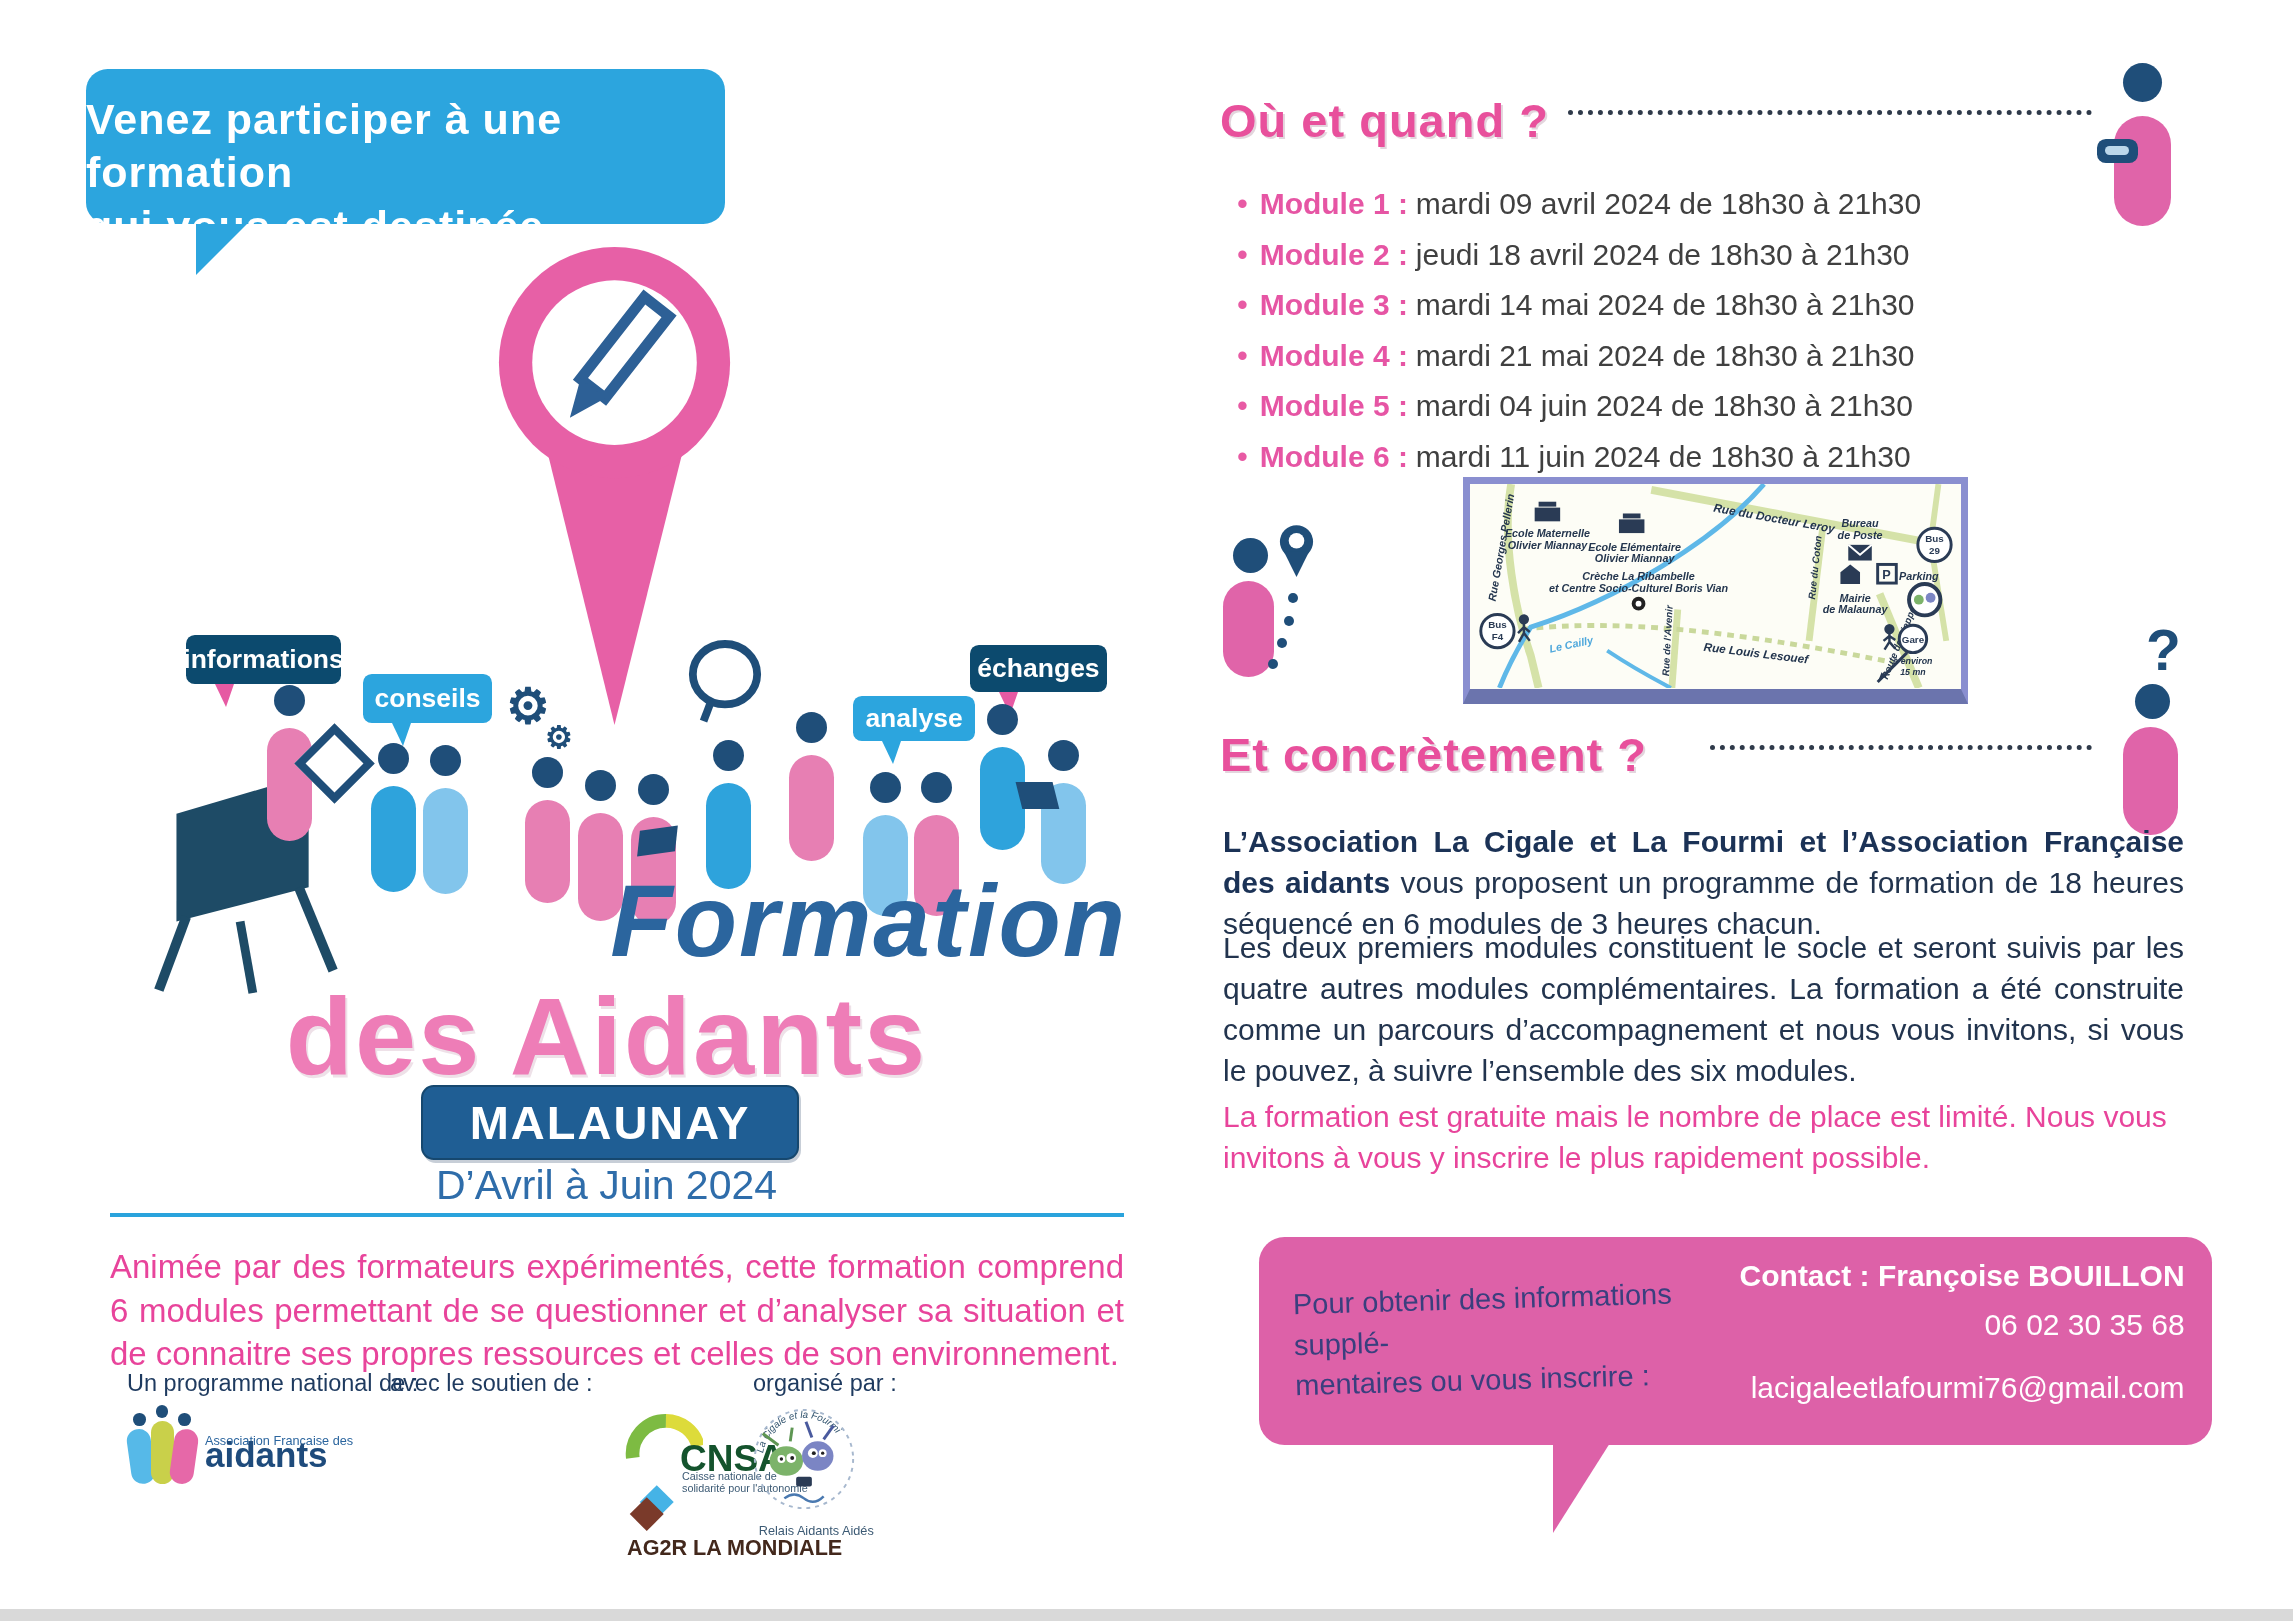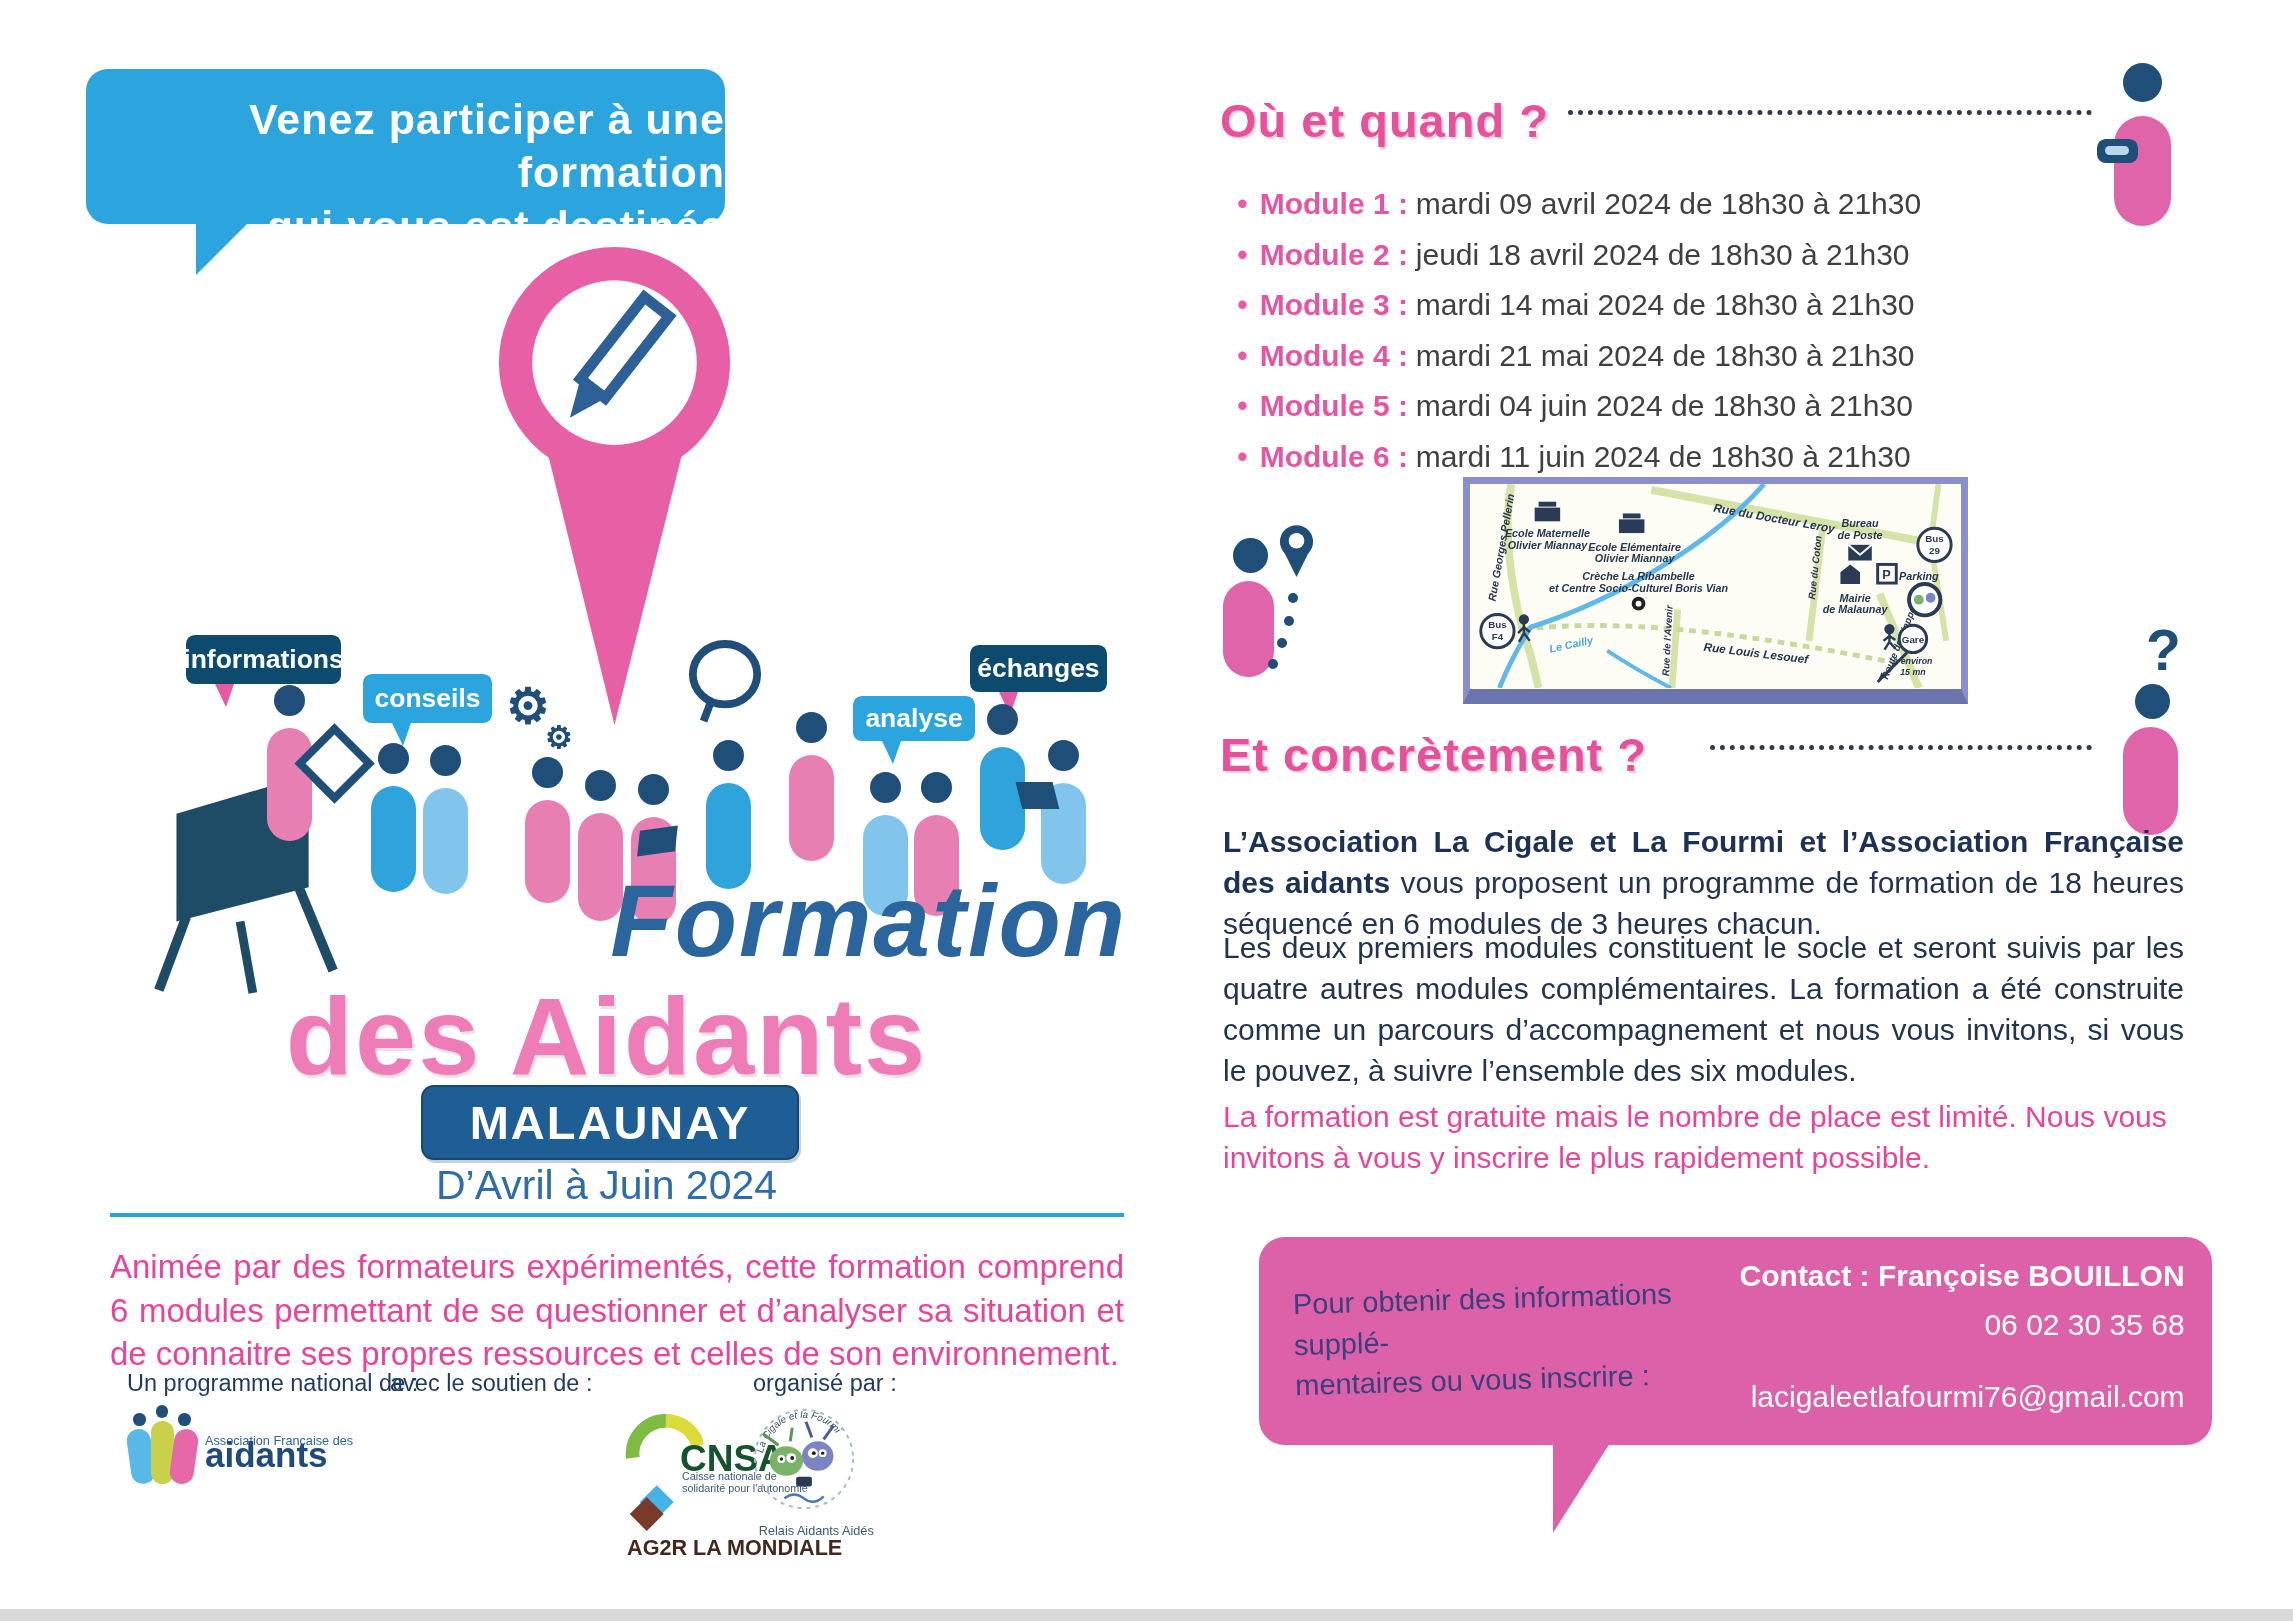--- a/index.html
+++ b/index.html
@@ -4,21 +4,21 @@
 <style>
   html,body{margin:0;padding:0;background:#e9e9e9;}
   .page{position:relative;width:2294px;height:1621px;background:#ffffff;overflow:hidden;
         font-family:"Liberation Sans",sans-serif;color:#1E3A5F;}
   .abs{position:absolute;}
 
   
   .bubble-blue{position:absolute;left:86px;top:69px;width:639px;height:155px;background:#2CA5DE;border-radius:21.6px;}
   .bubble-blue::after{content:"";position:absolute;left:110px;top:100%;width:0;height:0;
         border-top:51px solid #2CA5DE;border-right:51px solid transparent;}
-  .bubble-blue .txt{position:absolute;left:0;top:23.5px;width:100%;text-align:right;color:#fff;
+  .bubble-blue .txt{position:absolute;left:0;top:23.5px;width:100%;text-align:left;color:#fff;
         font-weight:bold;font-size:43px;line-height:1.25;letter-spacing:1px;}
 
   .pin-svg{position:absolute;left:495px;top:245px;width:240px;height:490px;}
 
   .tag{position:absolute;border-radius:8.8px;color:#fff;font-weight:bold;font-size:26.5px;
        display:flex;align-items:center;justify-content:center;}
   .tag::after{content:"";position:absolute;top:100%;left:29px;width:0;height:0;
        border-left:11.8px solid transparent;border-right:8.8px solid transparent;}
   .tag-pink{background:#0c4a6e;} .tag-pink::after{border-top:23.5px solid #E65AA3;}
   .tag-blue{background:#2CA5DE;} .tag-blue::after{border-top:23.5px solid #2CA5DE;}
@@ -76,21 +76,21 @@
   .para b{color:#1B3256;}
   .para-pink{color:#E8449B;text-align:left;}
 
   .bubble-pink{position:absolute;left:1259px;top:1237px;width:953px;height:208px;background:#DD61A8;border-radius:25.5px;}
   .bubble-pink::after{content:"";position:absolute;left:294px;top:99%;width:0;height:0;
        border-top:90px solid #DD61A8;border-right:57px solid transparent;}
   .contact-left{position:absolute;left:35px;top:41px;width:441px;font-size:29px;line-height:1.4;color:#3A3F7E;
        transform:rotate(-1.6deg);}
   .contact-right{position:absolute;right:27.4px;top:21.6px;width:784px;text-align:right;color:#fff;font-size:30px;}
   .contact-right .c1{font-weight:bold;margin-bottom:15.7px;}
-  .contact-right .c2{margin-bottom:38px;}
+  .contact-right .c2{margin-bottom:29px;}
   .contact-right .c3{margin-bottom:23.5px;}
 
   .scan-bottom{position:absolute;left:0;top:1609px;width:2294px;height:11.8px;background:#D9D9D9;}
 </style>
 </head>
 <body>
 
 <div class="page">
 
   <div class="bubble-blue">

